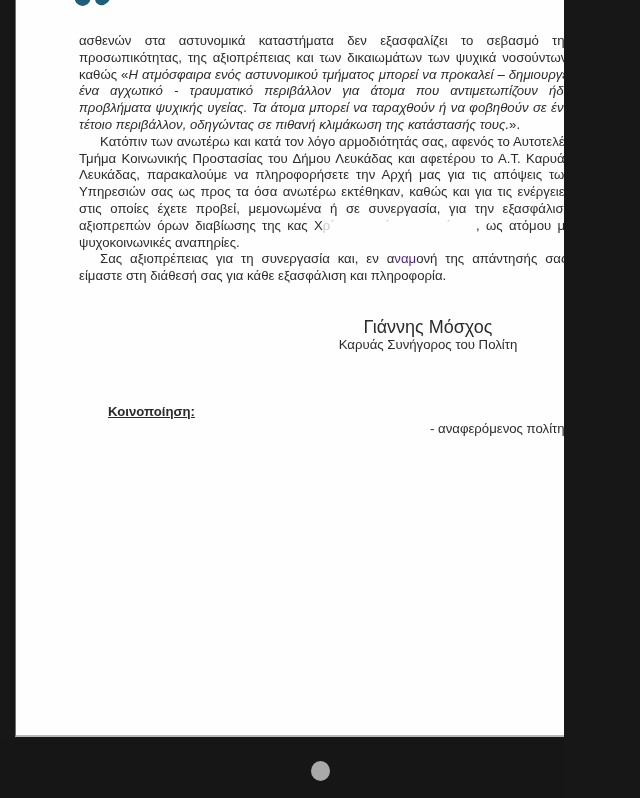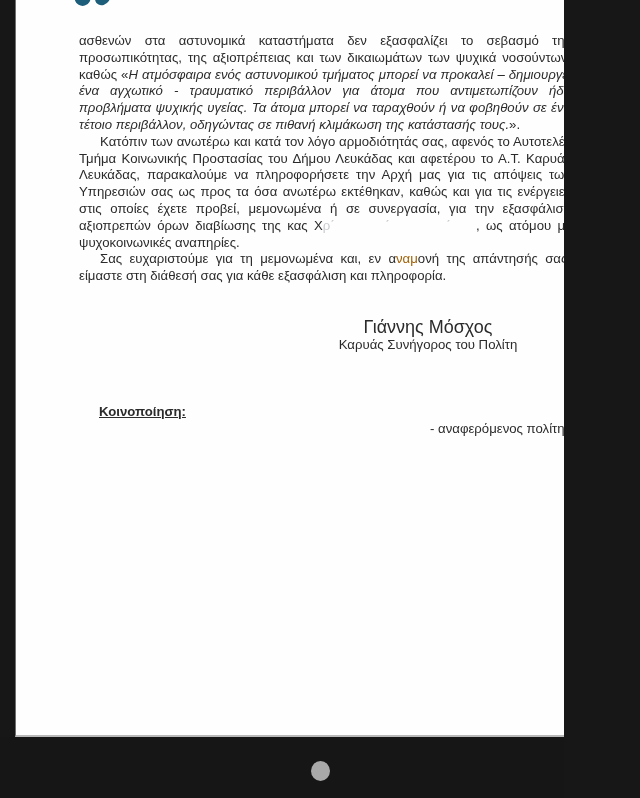--- a/index.html
+++ b/index.html
@@ -45,33 +45,33 @@
     width: 492px;
     font-size: 13.2px;
     line-height: 16.8px;
     color: #2b2b2b;
   }
   p.doc-par { margin: 0; text-align: justify; }
   p.doc-par.indent { text-indent: 21px; }
   .seg-normal { font-style: normal; }
   .seg-italic { font-style: italic; }
   .seg-redacted { color: #c9ccd1; white-space: pre; }
-  .seg-faint { color: #a16207; }
+  .seg-faint { color: #4c1d95; }
 
   .closing-block {
     margin-top: 34px;
     margin-left: 199px;
     width: 300px;
     text-align: center;
   }
   .closing-line { font-size: 13.2px; line-height: 17px; }
   .sig-name { margin-top: 21px; font-size: 18px; line-height: 17px; }
   .sig-title { font-size: 13.2px; line-height: 17px; }
 
-  .cc-block { margin-top: 50px; margin-left: 20px; }
+  .cc-block { margin-top: 50px; margin-left: 29px; }
   .cc-heading {
     font-weight: bold;
     text-decoration: underline;
     font-size: 13.2px;
     line-height: 17px;
   }
   .cc-item { font-size: 13.2px; line-height: 17px; text-align: right; }
 
   
   .nav-bar {
@@ -102,21 +102,21 @@
 
   <div class="page">
     <span class="logo-mark m1"></span>
     <span class="logo-mark m2"></span>
 
     <div class="doc-text">
 
       <div>
           <p class="doc-par"><span class="seg-normal">ασθενών στα αστυνομικά καταστήματα δεν εξασφαλίζει το σεβασμό της προσωπικότητας, της αξιοπρέπειας και των δικαιωμάτων των ψυχικά νοσούντων, καθώς «</span><span class="seg-italic">Η ατμόσφαιρα ενός αστυνομικού τμήματος μπορεί να προκαλεί – δημιουργεί ένα αγχωτικό - τραυματικό περιβάλλον για άτομα που αντιμετωπίζουν ήδη προβλήματα ψυχικής υγείας. Τα άτομα μπορεί να ταραχθούν ή να φοβηθούν σε ένα τέτοιο περιβάλλον, οδηγώντας σε πιθανή κλιμάκωση της κατάστασής τους.</span><span class="seg-normal">».</span></p>
           <p class="doc-par indent"><span class="seg-normal">Κατόπιν των ανωτέρω και κατά τον λόγο αρμοδιότητάς σας, αφενός το Αυτοτελές Τμήμα Κοινωνικής Προστασίας του Δήμου Λευκάδας και αφετέρου το Α.Τ. Καρυάς Λευκάδας, παρακαλούμε να πληροφορήσετε την Αρχή μας για τις απόψεις των Υπηρεσιών σας ως προς τα όσα ανωτέρω εκτέθηκαν, καθώς και για τις ενέργειες στις οποίες έχετε προβεί, μεμονωμένα ή σε συνεργασία, για την εξασφάλιση αξιοπρεπών όρων διαβίωσης της κας Χ</span><span class="seg-redacted">ρ΄        ΄         ΄    </span><span class="seg-normal">, ως ατόμου με ψυχοκοινωνικές αναπηρίες.</span></p>
-          <p class="doc-par indent"><span class="seg-normal">Σας ευχαριστούμε για τη μεμονωμένα και, εν α</span><span class="seg-faint">ναμ</span><span class="seg-normal">ονή της απάντησής σας, είμαστε στη διάθεσή σας για κάθε εξασφάλιση και πληροφορία.</span></p>
+          <p class="doc-par indent"><span class="seg-normal">Σας αξιοπρέπειας για τη συνεργασία και, εν α</span><span class="seg-faint">ναμ</span><span class="seg-normal">ονή της απάντησής σας, είμαστε στη διάθεσή σας για κάθε εξασφάλιση και πληροφορία.</span></p>
         </div>
 
       <div class="closing-block">
         <div class="sig-name">Γιάννης Μόσχος</div>
         <div class="sig-title">Καρυάς Συνήγορος του Πολίτη</div>
       </div>
 
       <div class="cc-block">
         <div class="cc-heading">Κοινοποίηση:</div>
         <div>

